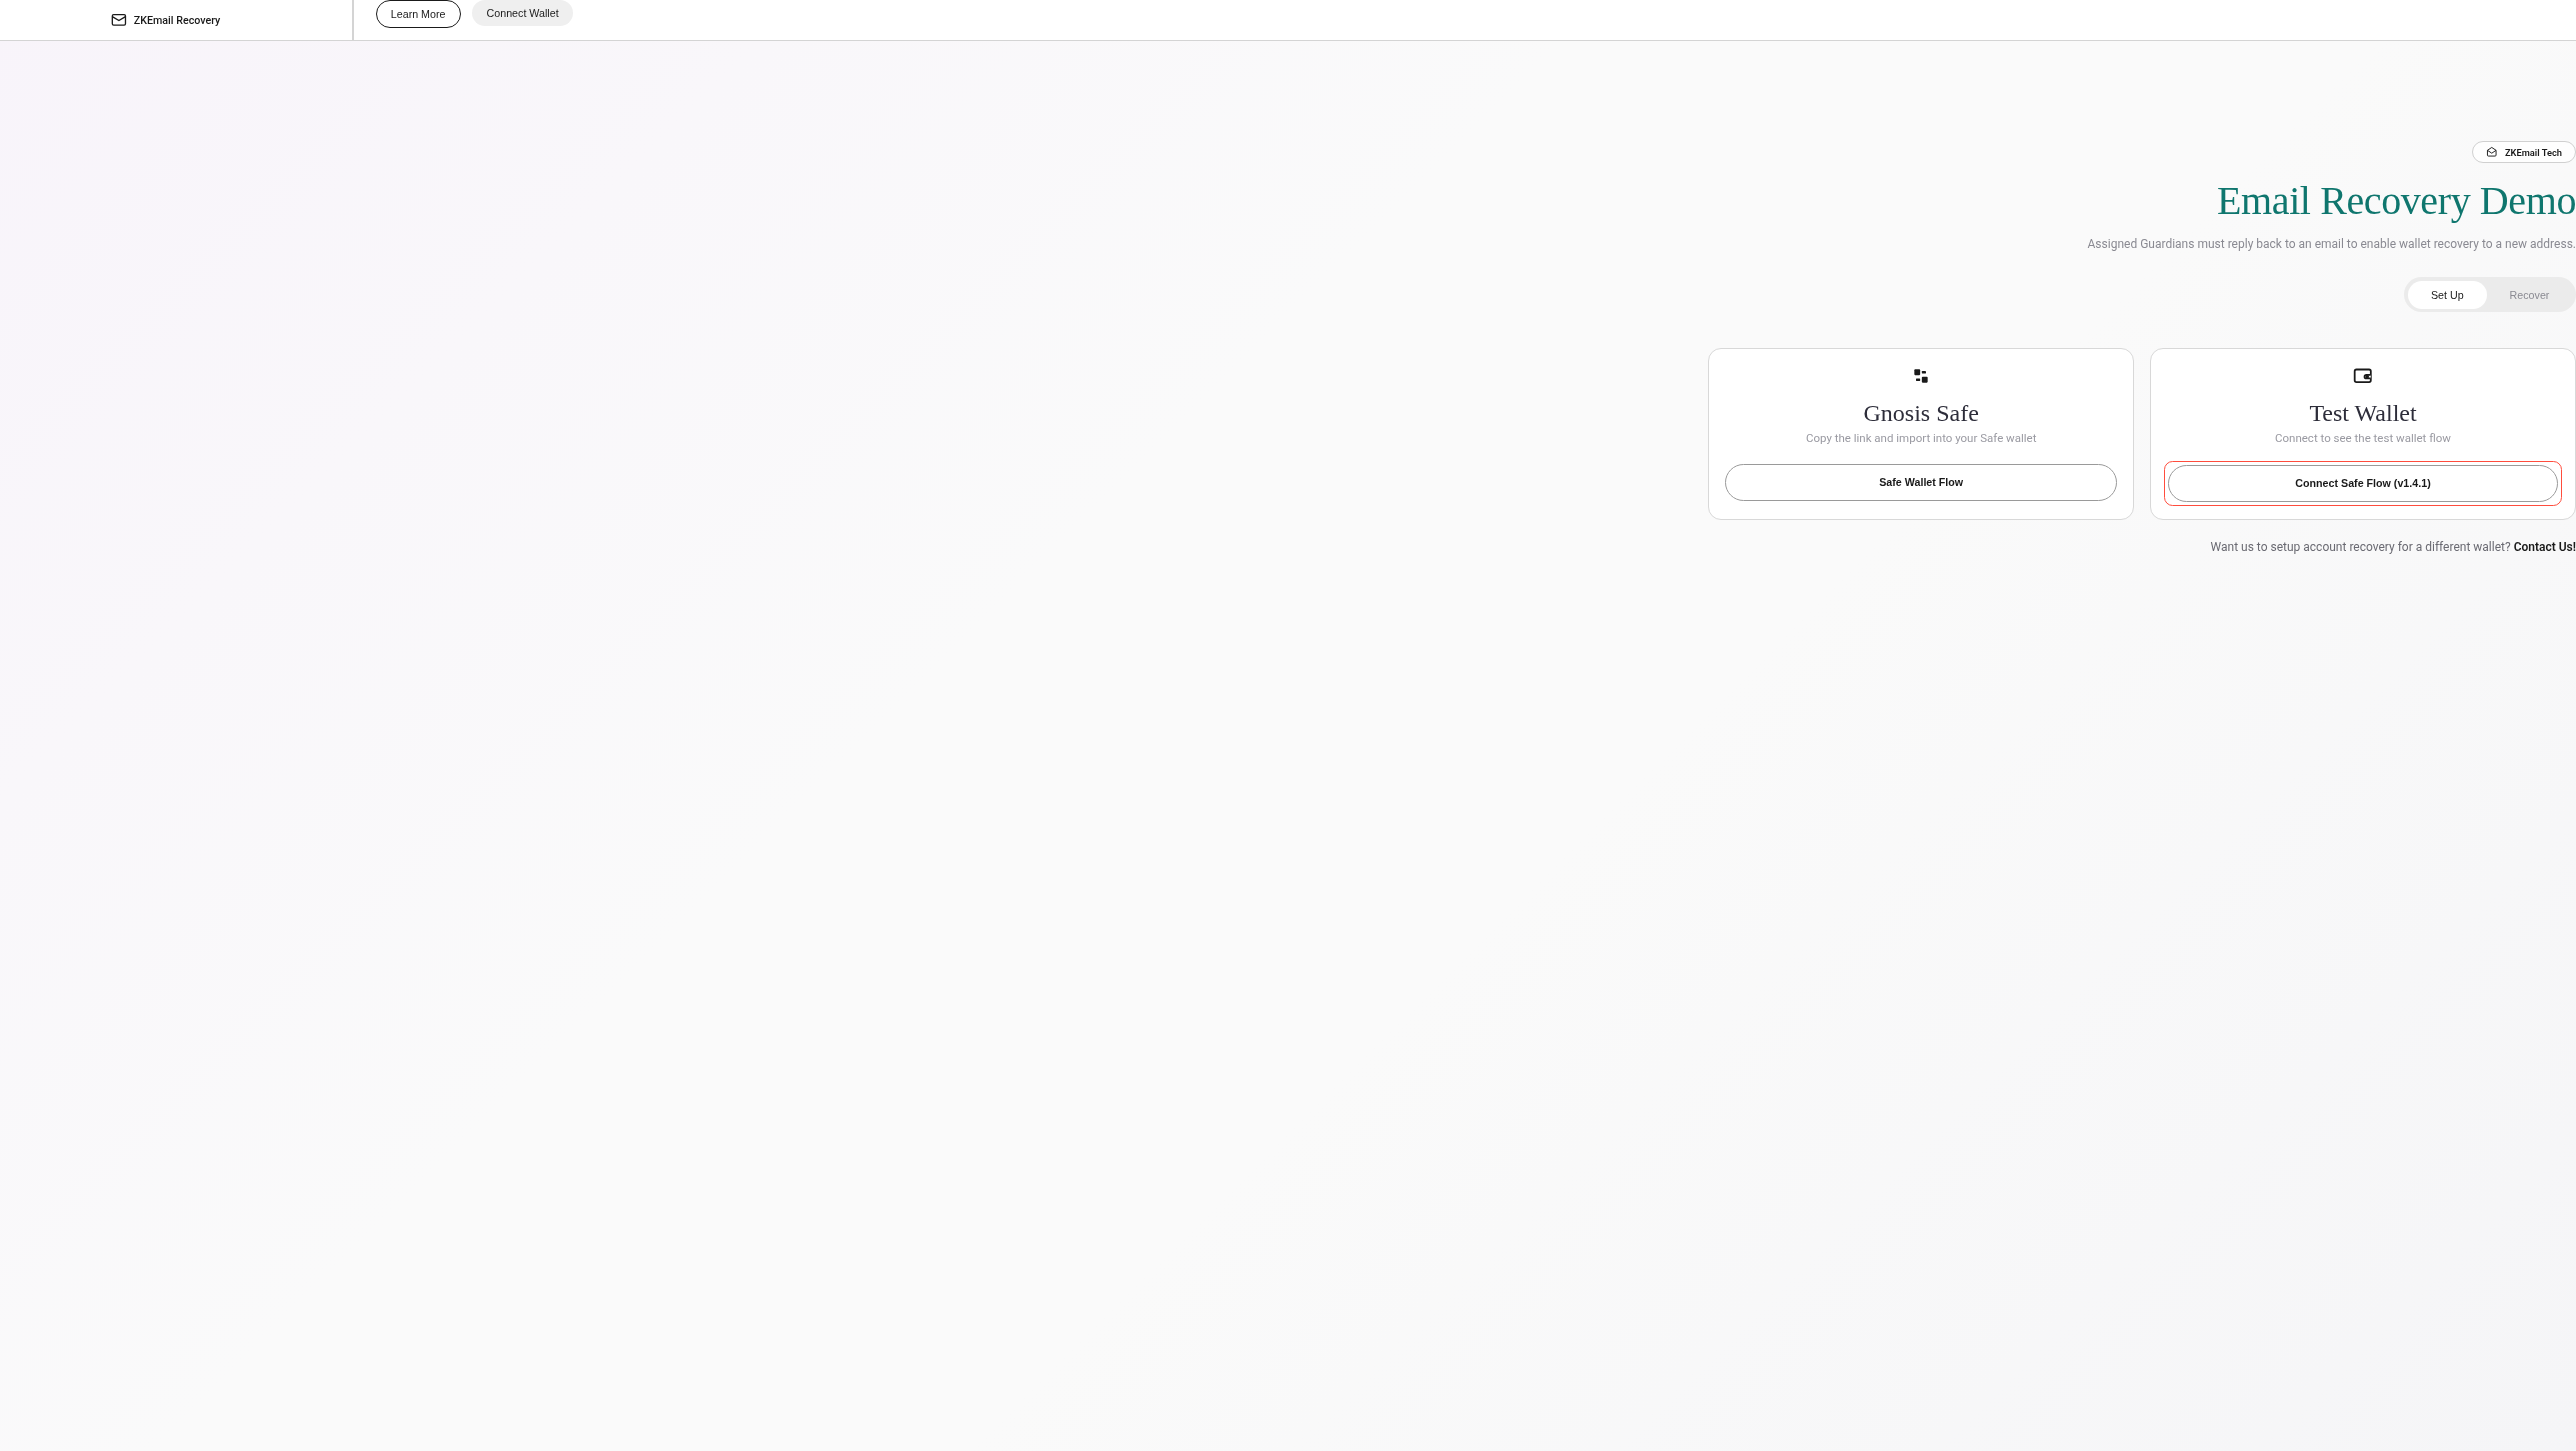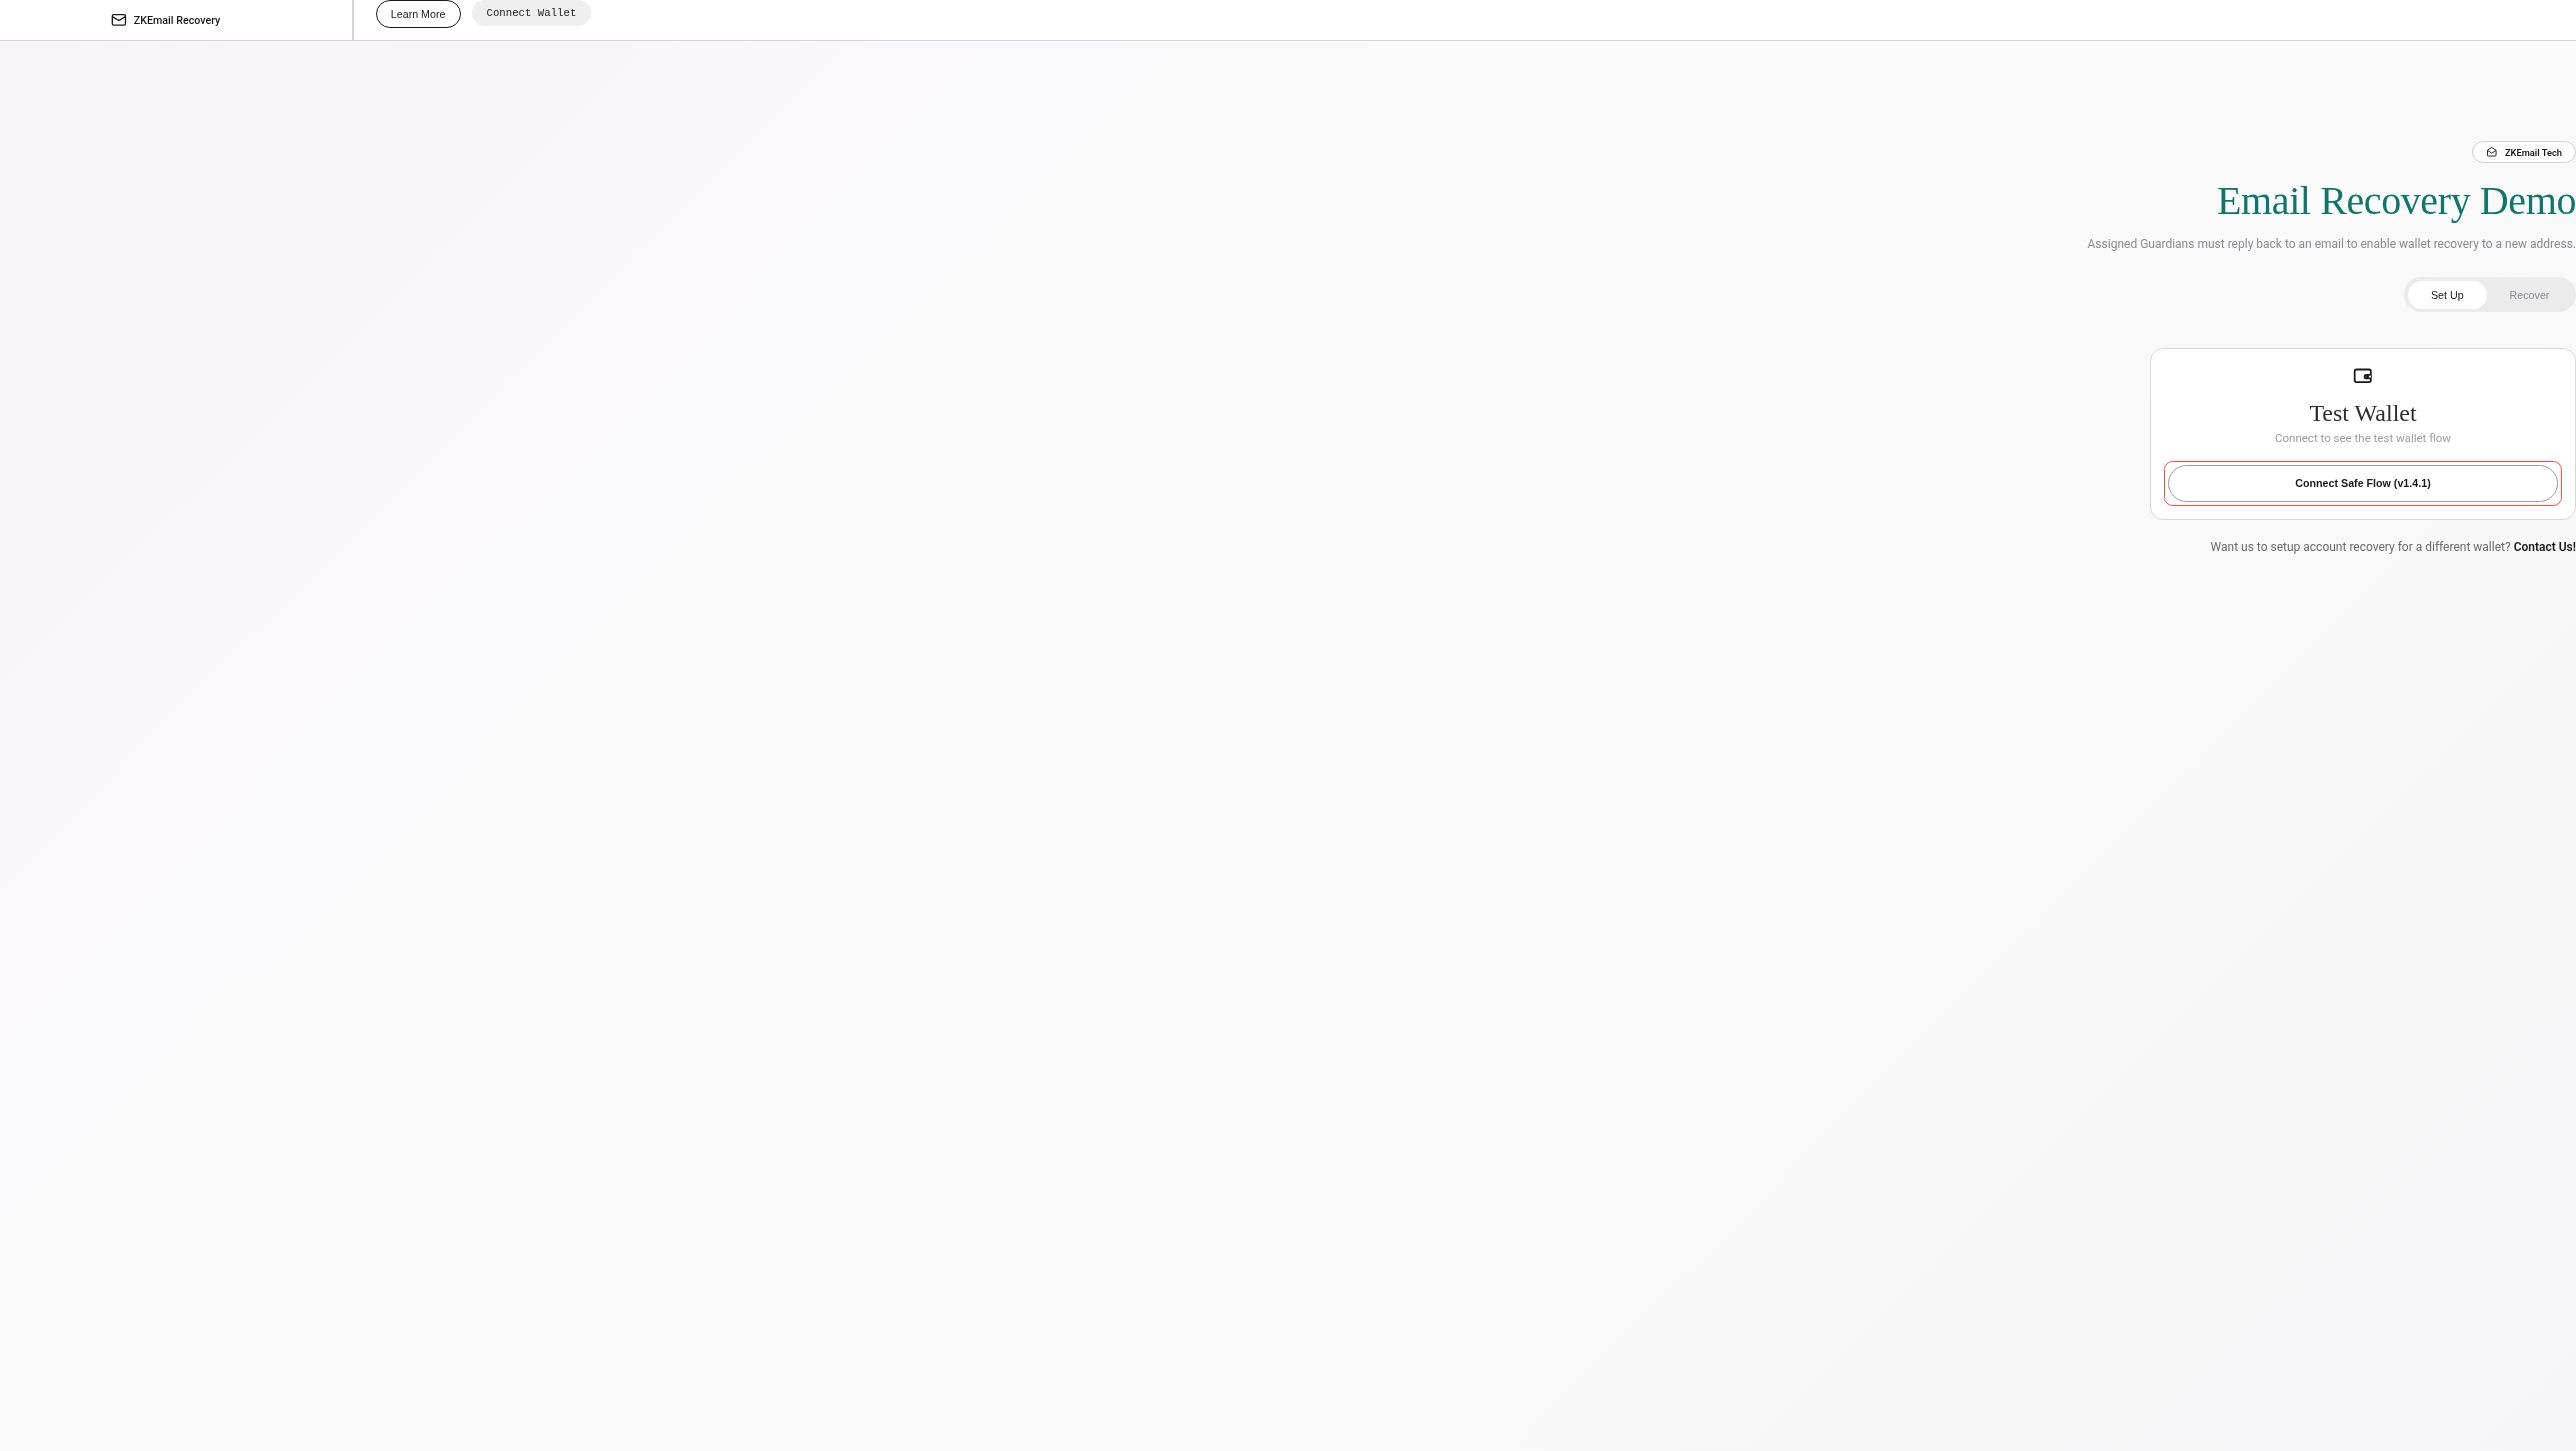--- a/index.html
+++ b/index.html
@@ -84,21 +84,20 @@
 
     .btn-connect-wallet {
       padding: 7.2px 14.3px;
       border: none;
       border-radius: 715px;
       background: #efefef;
       font-size: 10.7px;
       font-weight: 500;
       color: #1a1a1a;
       cursor: pointer;
-      font-family: Liberation Mono, monospace;
     }
 
     .main-content {
       display: flex;
       flex-direction: column;
       align-items: flex-end;
       padding-top: 100px;
     }
 
     .tech-badge {
@@ -272,20 +271,35 @@
 
   <p class="page-subtitle">Assigned Guardians must reply back to an email to enable wallet recovery to a new address.</p>
 
   <div class="toggle-container">
     <button class="toggle-btn active">Set Up</button>
     <button class="toggle-btn">Recover</button>
   </div>
 
   <div class="cards-row">
 
+    <div class="card">
+      <span class="card-icon">
+        <svg viewBox="0 0 24 24" width="20" height="20">
+          <rect x="4" y="4" width="7" height="7" fill="#1a1a1a" rx="1"></rect>
+          <rect x="13" y="13" width="7" height="7" fill="#1a1a1a" rx="1"></rect>
+          <rect x="13" y="6" width="5" height="3" fill="#1a1a1a" rx="0.5"></rect>
+          <rect x="6" y="15" width="5" height="3" fill="#1a1a1a" rx="0.5"></rect>
+        </svg>
+      </span>
+      <h2 class="card-title">Gnosis Safe</h2>
+      <p class="card-subtitle">Copy the link and import into your Safe wallet</p>
+      <div class="card-button-wrapper">
+        <button class="card-button">Safe Wallet Flow</button>
+      </div>
+    </div>
 
     <div class="card">
       <span class="card-icon">
         <svg viewBox="0 0 24 24" width="21.5" height="21.5" fill="none" stroke="#1a1a1a" stroke-width="2">
           <rect x="3" y="5" width="18" height="14" rx="2"></rect>
           <path d="M21 11h-5a2 2 0 000 4h5" fill="#fff"></path>
           <circle cx="17" cy="13" r="1" fill="#1a1a1a"></circle>
         </svg>
       </span>
       <h2 class="card-title">Test Wallet</h2>

